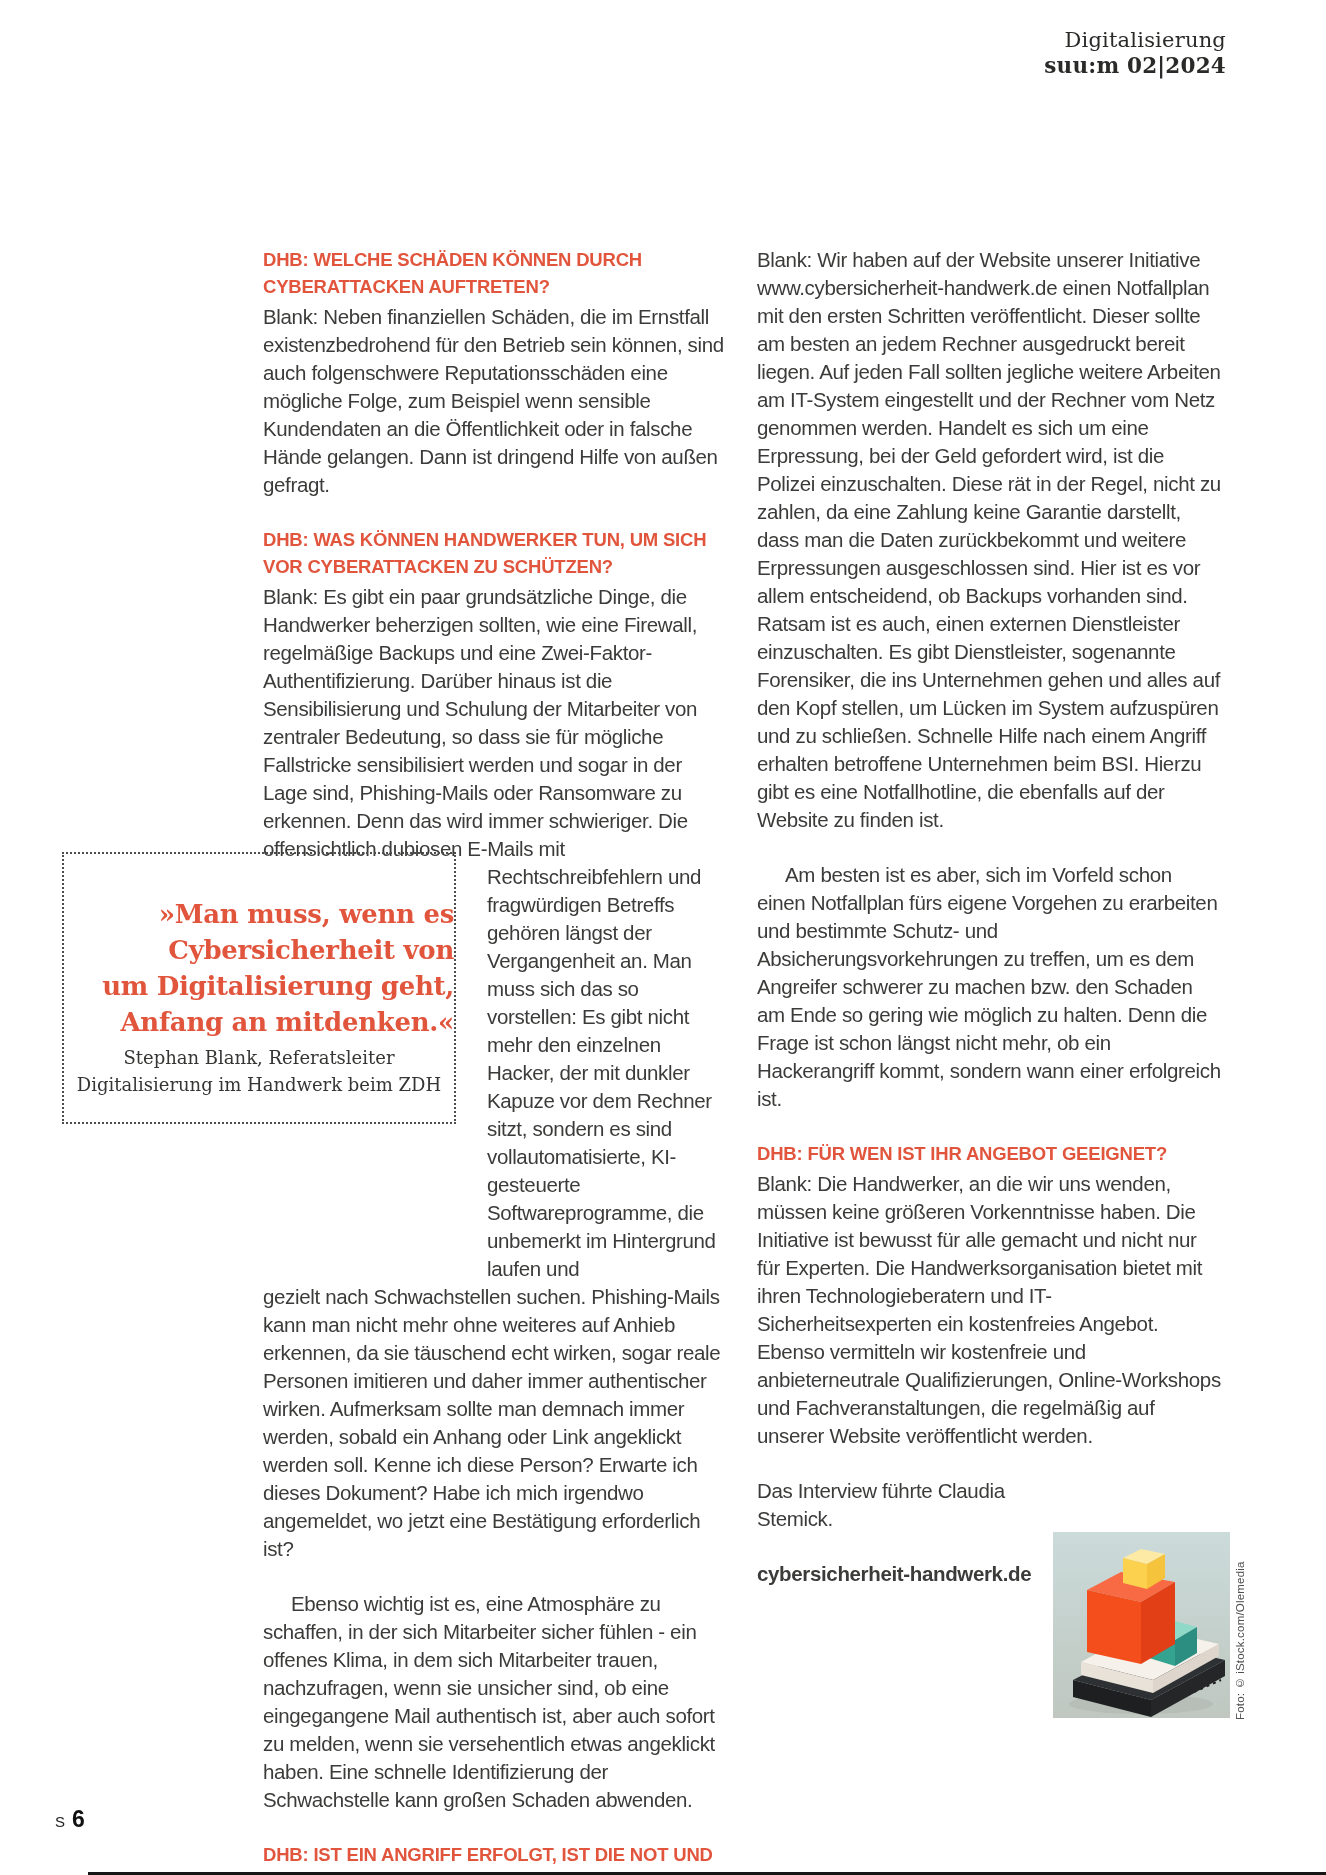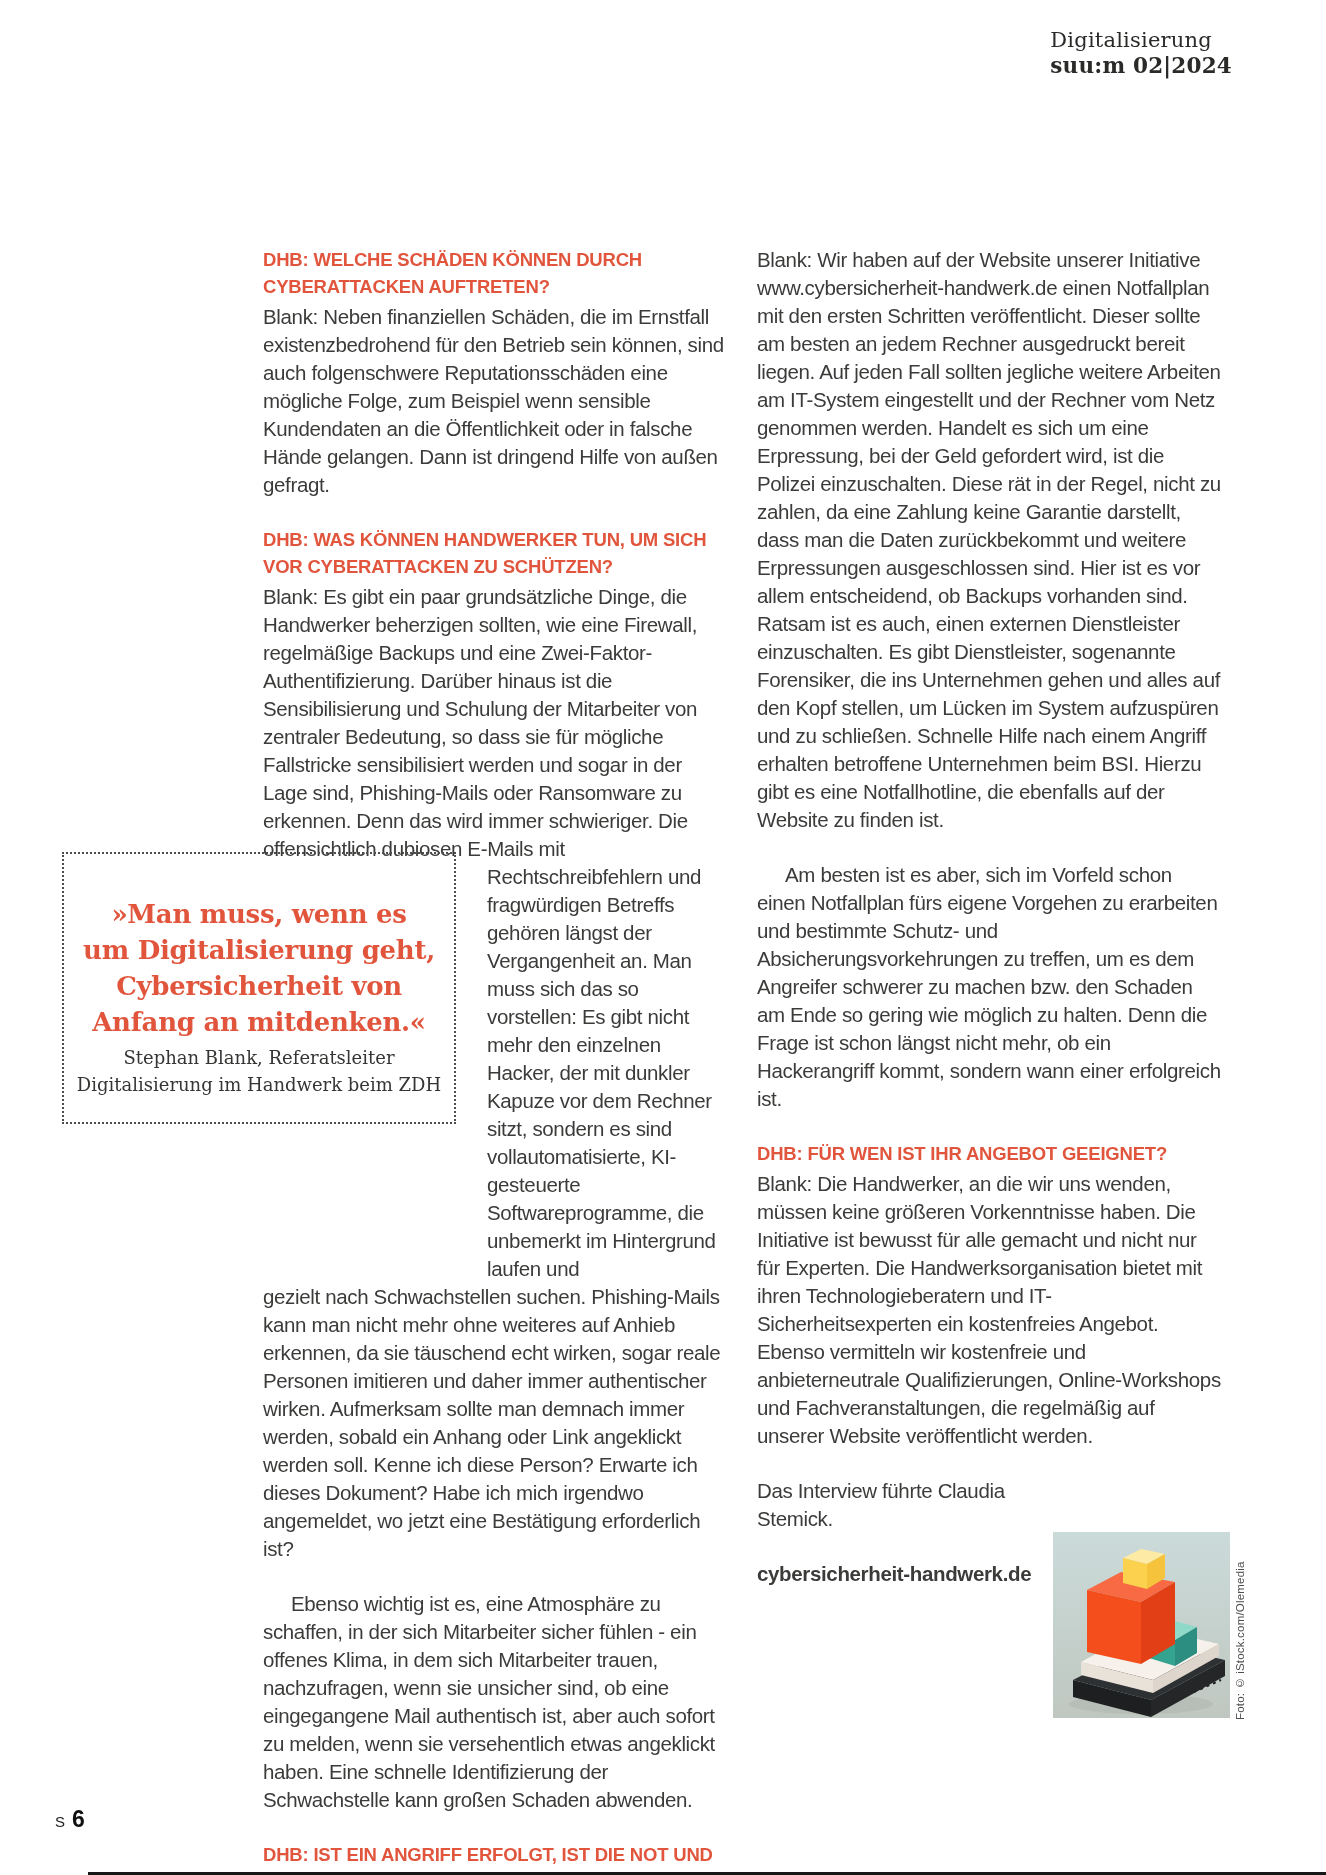--- a/index.html
+++ b/index.html
@@ -12,22 +12,22 @@
   .page{
     position:relative;
     width:1326px;height:1875px;
     background:#ffffff;
     overflow:hidden;
     font-family:"Liberation Sans", sans-serif;
     color:var(--text);
   }
   
   .masthead{
-    position:absolute; top:28px; right:94px;
-    text-align:left;
+    position:absolute; top:28px; right:100px;
+    text-align:right;
     font-family:"DejaVu Serif", serif;
     color:var(--masthead);
   }
   .masthead-section{font-size:21px; line-height:25px; font-weight:400; letter-spacing:.2px;}
   .masthead-issue{font-size:21.5px; line-height:26px; font-weight:700; letter-spacing:.2px;}
 
   
   .col{position:absolute; top:246px;}
   .col1{left:263px; width:464px;}
   .col2{left:757px; width:466px;}
@@ -61,21 +61,21 @@
     text-align:center;
     padding-top:42px;
   }
   .quote-text{
     font-family:"DejaVu Serif", serif;
     font-weight:700;
     font-size:26px; line-height:36px;
     color:var(--accent);
     letter-spacing:-0.3px;
   }
-  .quote-text span{display:block;}
+  .quote-text span{display:block;text-align:right;}
   .quote-attrib{
     font-family:"DejaVu Serif", serif;
     font-size:18px; line-height:27px;
     color:#353534;
     margin-top:4px;
   }
   .quote-attrib .attrib-name{font-weight:400;}
   .quote-attrib span{display:inline;}
   .quote-attrib .attrib-line2{display:block;}
 
@@ -148,22 +148,22 @@
     <h2 class="q gap-lg">DHB: FÜR WEN IST IHR ANGEBOT GEEIGNET?</h2>
     <p class="body tight">Blank: Die Handwerker, an die wir uns wenden, müssen keine größeren Vorkenntnisse haben. Die Initiative ist bewusst für alle gemacht und nicht nur für Experten. Die Handwerksorganisation bietet mit ihren Technologieberatern und IT-Sicherheitsexperten ein kostenfreies Angebot. Ebenso vermitteln wir kostenfreie und anbieterneutrale Qualifizierungen, Online-Workshops und Fachveranstaltungen, die regelmäßig auf unserer Website veröffentlicht werden.</p>
     <p class="body byline">Das Interview führte Claudia Stemick.</p>
 
     <p class="body website">cybersicherheit-handwerk.de</p>
   </section>
 
   <aside class="quote-box">
     <div class="quote-text">
       <span>»Man muss, wenn es</span>
+      <span>Cybersicherheit von</span>
       <span>um Digitalisierung geht,</span>
-      <span>Cybersicherheit von</span>
       <span>Anfang an mitdenken.«</span>
     </div>
     <div class="quote-attrib">
       <span class="attrib-name">Stephan Blank</span><span>, Referatsleiter</span>
       <span class="attrib-line2">Digitalisierung im Handwerk beim ZDH</span>
     </div>
   </aside>
 
   <figure class="photo">
     <svg width="177" height="186" viewBox="0 0 177 186" xmlns="http://www.w3.org/2000/svg">

